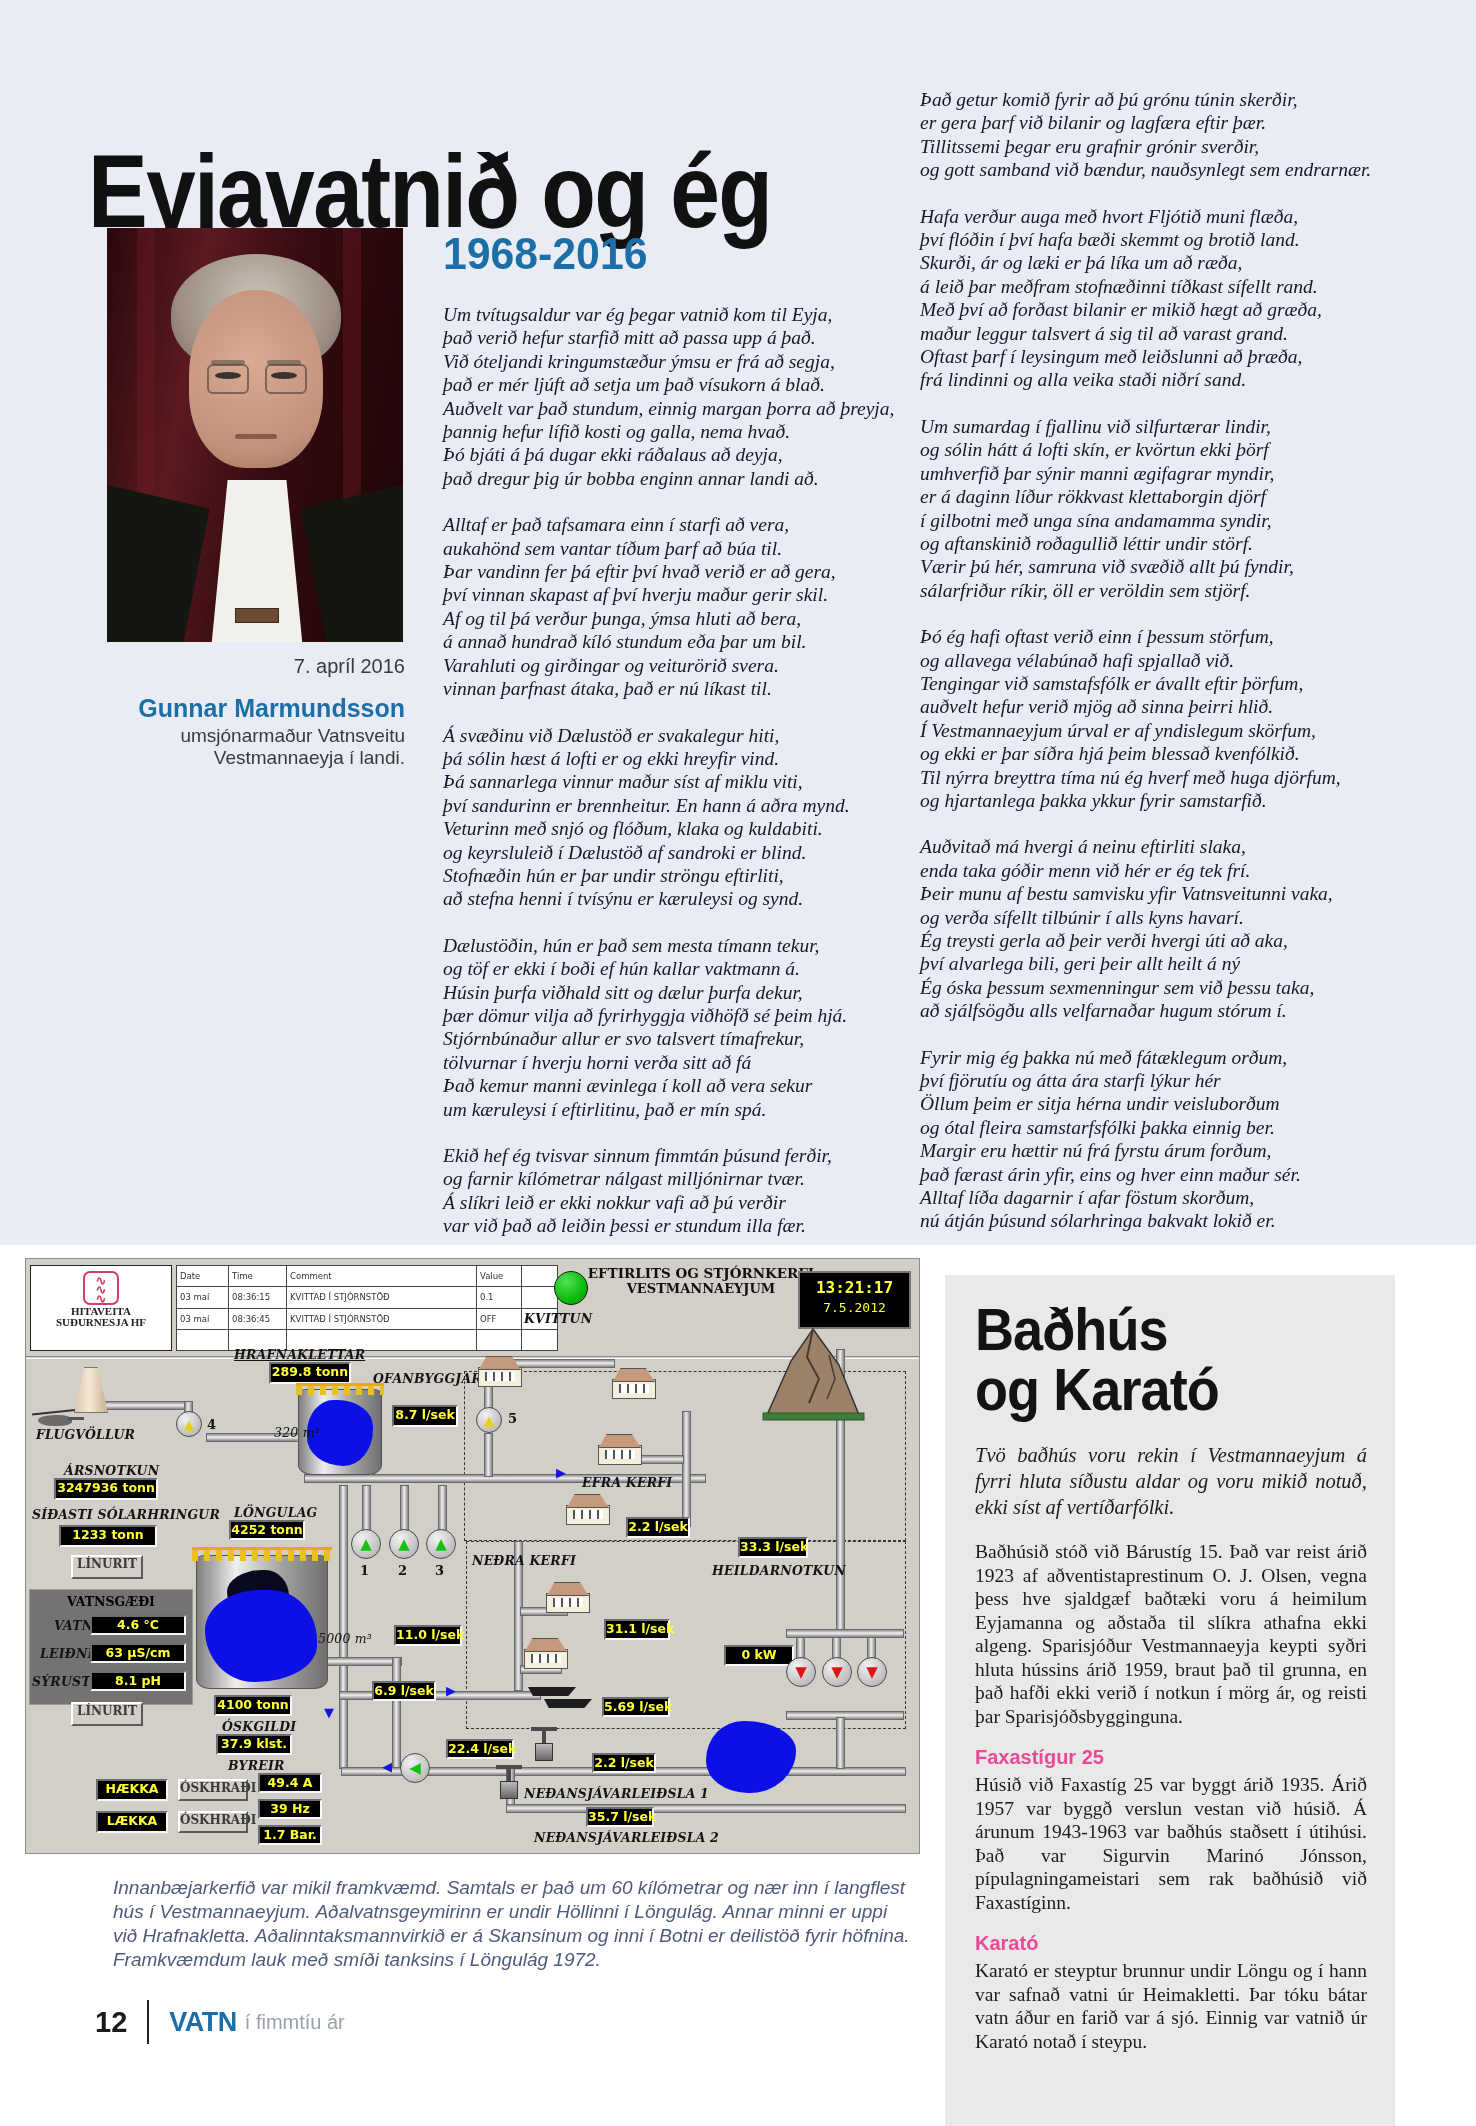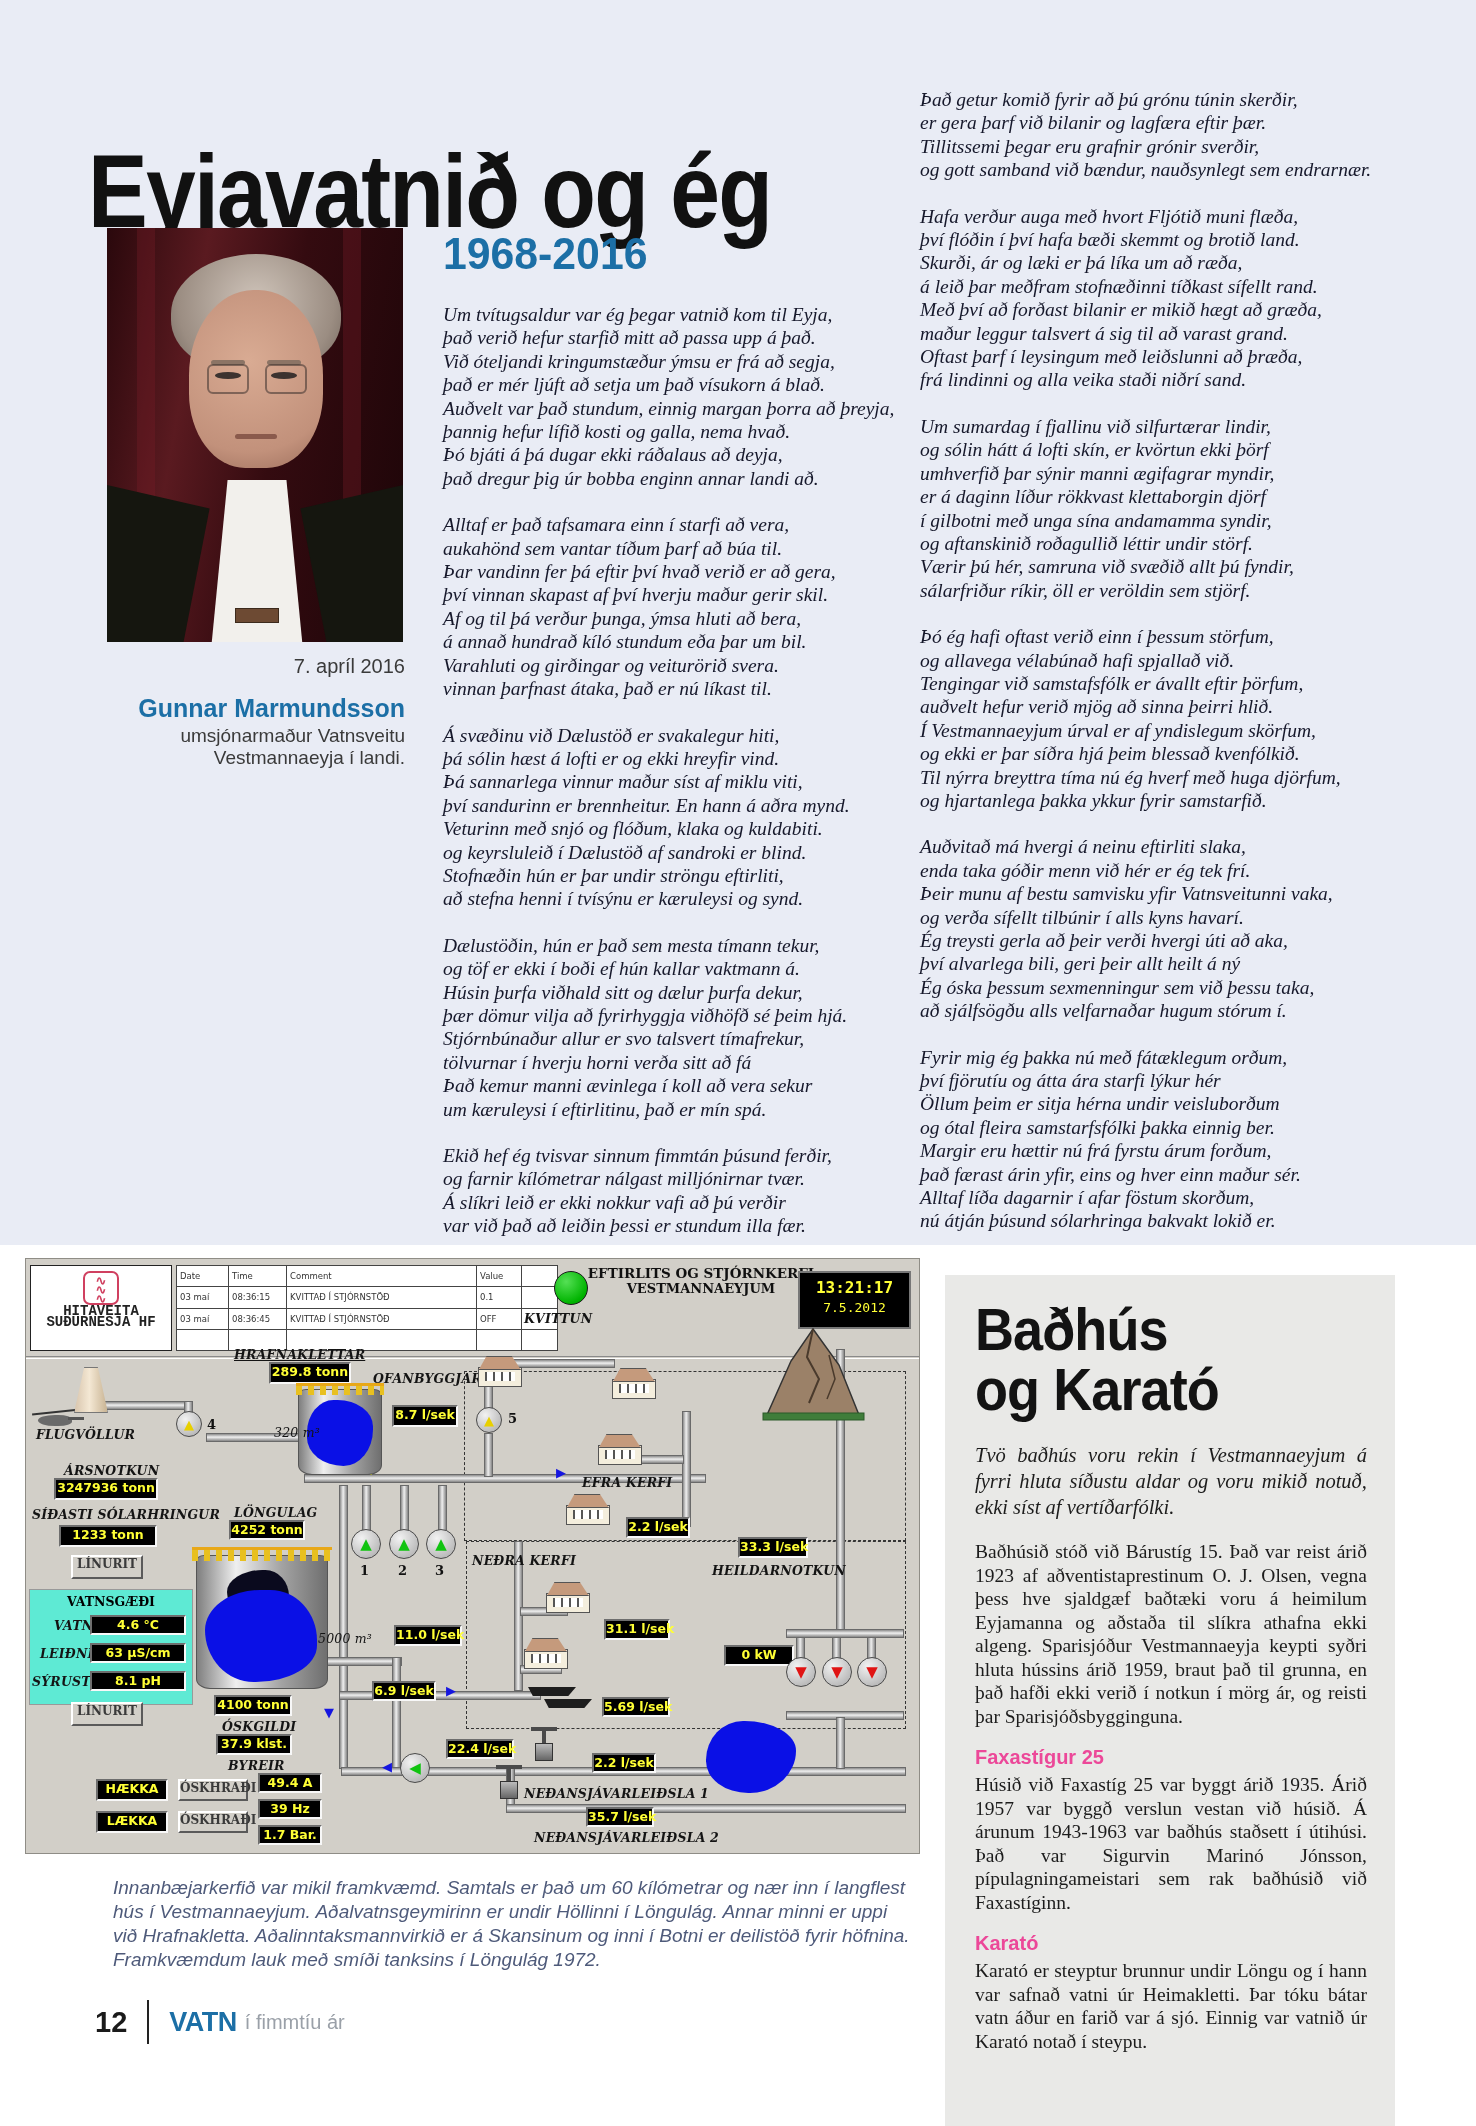--- a/index.html
+++ b/index.html
@@ -44,21 +44,21 @@
   .stanza{margin-bottom:23px;}
 
   
   .scada{position:absolute;left:25px;top:1258px;width:893px;height:594px;background:#d2cfc8;
          border:1px solid #8f8d86;font-family:"DejaVu Serif",serif;}
   .scada *{box-sizing:border-box;}
   .hdr-sep{position:absolute;left:0;top:97px;width:100%;height:3px;border-top:1px solid #8a8a8a;border-bottom:1px solid #ffffff;}
   .logo-box{position:absolute;left:4px;top:6px;width:142px;height:86px;background:#fff;border:1px solid #222;text-align:center;}
   .logo-mark{margin:5px auto 1px;width:36px;height:34px;border:2px solid #d04060;border-radius:7px;
              color:#d04060;font-size:13px;line-height:9px;padding-top:3px;font-weight:700;}
-  .logo-text{font-family:Liberation Mono, monospace;font-size:14px;font-weight:700;color:#222;line-height:11px;}
+  .logo-text{font-family:Liberation Serif, serif;font-size:11px;font-weight:700;color:#222;line-height:11px;}
   .alarm-table{position:absolute;left:150px;top:6px;width:382px;height:86px;background:#fff;
                border-collapse:collapse;font-family:"DejaVu Sans",sans-serif;font-size:8.5px;color:#333;}
   .alarm-table td,.alarm-table th{border:1px solid #444;padding:1px 3px;text-align:left;font-weight:400;height:15px;overflow:hidden;white-space:nowrap;}
   .kvt-circle{position:absolute;left:528px;top:12px;width:34px;height:34px;border-radius:50%;
               background:radial-gradient(circle at 35% 30%,#55e055,#00b400 70%,#008a00);border:1px solid #1a1a1a;cursor:pointer;}
   .kvt-label{position:absolute;left:498px;top:52px;width:96px;font-size:13px;font-weight:700;color:#111;}
   .sys-title{position:absolute;left:560px;top:6px;width:230px;text-align:center;font-weight:700;color:#101010;}
   .sys-title .l1{font-size:13.5px;}.sys-title .l2{font-size:13px;}
   .clock{position:absolute;left:772px;top:12px;width:113px;height:58px;background:#000;border:2px solid #777;
          text-align:center;color:#ffff35;font-family:"DejaVu Sans Mono",monospace;}
@@ -92,21 +92,21 @@
   .pnum{position:absolute;font-size:13px;font-weight:700;color:#111;font-family:"DejaVu Serif",serif;}
   .valve{position:absolute;width:26px;height:40px;}
   .valve .bar{position:absolute;left:0;top:0;width:26px;height:4px;background:#4a4a4a;}
   .valve .stem{position:absolute;left:11px;top:3px;width:4px;height:14px;background:#4a4a4a;}
   .valve .body{position:absolute;left:4px;top:16px;width:18px;height:18px;background:linear-gradient(180deg,#bbb,#666);border:1px solid #333;}
   .dashbox{position:absolute;border:1.5px dashed #333;}
   .arrow{position:absolute;color:#1515e0;font-size:13px;font-weight:700;}
   .boat{position:absolute;width:48px;height:9px;background:#1d1d1d;clip-path:polygon(0 0,100% 0,84% 100%,10% 100%);}
   .boat:before{content:"";position:absolute;left:14px;top:-6px;width:16px;height:6px;background:#3a3a3a;}
   .ylevel{position:absolute;width:2px;background:#f4f400;}
-  .vg-panel{position:absolute;left:3px;top:330px;width:164px;height:116px;background:#5eead4;border:1px solid #999;}
+  .vg-panel{position:absolute;left:3px;top:330px;width:164px;height:116px;background:#737373;border:1px solid #999;}
   .vg-panel .t{position:absolute;left:0;top:4px;width:100%;text-align:center;font-size:12.5px;font-weight:700;}
   .mount{position:absolute;}
 
   
   .caption{position:absolute;left:113px;top:1876px;width:800px;font-size:19px;line-height:24px;
            font-style:italic;color:#4e5a7a;}
   .footer{position:absolute;left:95px;top:2000px;display:flex;align-items:center;}
   .footer .num{font-size:29px;font-weight:800;color:#1a1a1a;}
   .footer .bar{width:2px;height:44px;background:#222;margin:0 20px;}
   .footer .brand{font-size:27px;font-weight:800;color:#1c6fa6;letter-spacing:-.5px;margin-right:8px;}

